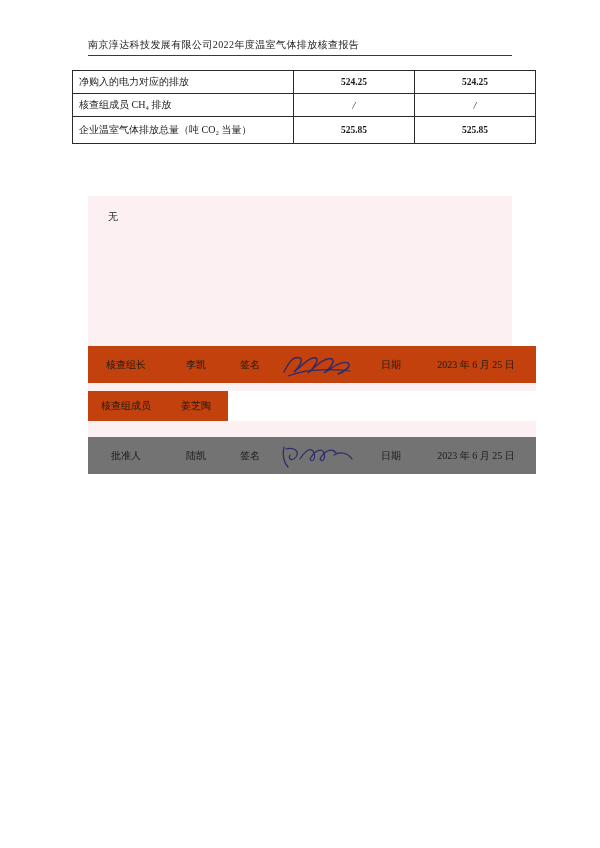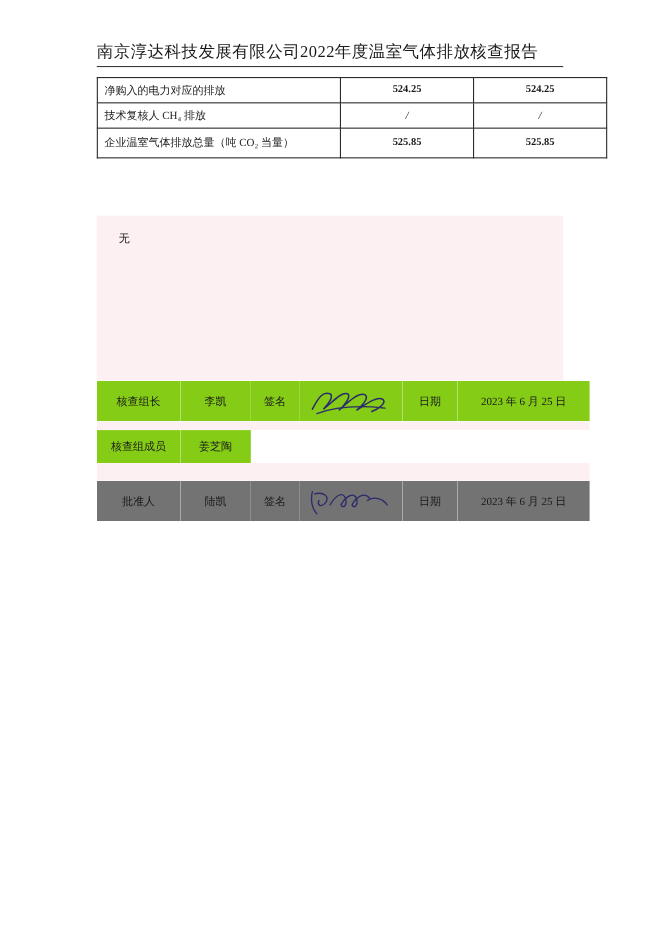--- a/index.html
+++ b/index.html
@@ -23,32 +23,32 @@
     height: 848px;
     background: #ffffff;
   }
 
   
   .header {
     position: absolute;
     left: 88px;
     top: 38px;
     width: 424px;
-    font-size: 15px;
+    font-size: 10px;
     letter-spacing: 0.4px;
     color: #1a1a1a;
     padding-bottom: 3px;
     border-bottom: 1px solid #3a3a3a;
     white-space: nowrap;
   }
 
   
   .emis-table {
     position: absolute;
-    left: 88px;
+    left: 72px;
     top: 70px;
     width: 424px;
     border-collapse: collapse;
     table-layout: fixed;
   }
   .emis-table td {
     border: 1px solid #2b2b2b;
     height: 20px;
     font-size: 10px;
     padding: 1px 6px;
@@ -112,21 +112,21 @@
     width: 424px;
     border-collapse: collapse;
     table-layout: fixed;
   }
   .sign-table td {
     height: 37px;
     font-size: 10px;
     text-align: center;
     vertical-align: middle;
     padding: 0 2px;
-    background: #84cc16;
+    background: #c2410c;
     color: #1a1a1a;
     position: relative;
   }
   .sign-table tr.r-member td { height: 30px; }
   .sign-table tr.r-approver td { background: #737373; }
   .sign-table td.empty { background: #ffffff; }
 
   
   .sig {
     display: block;
@@ -145,21 +145,21 @@
   <div class="header">南京淳达科技发展有限公司2022年度温室气体排放核查报告</div>
 
   <table class="emis-table">
     <tbody>
       <tr>
         <td class="label" style="width:208px">净购入的电力对应的排放</td>
         <td class="val" style="width:108px">524.25</td>
         <td class="val" style="width:108px">524.25</td>
       </tr>
       <tr>
-        <td class="label">技术复核人 CH₄ 排放</td>
+        <td class="label">核查组成员 CH₄ 排放</td>
         <td class="slash">/</td>
         <td class="slash">/</td>
       </tr>
       <tr class="total">
         <td class="label">企业温室气体排放总量（吨 CO₂ 当量）</td>
         <td class="val">525.85</td>
         <td class="val">525.85</td>
       </tr>
     </tbody>
   </table>

